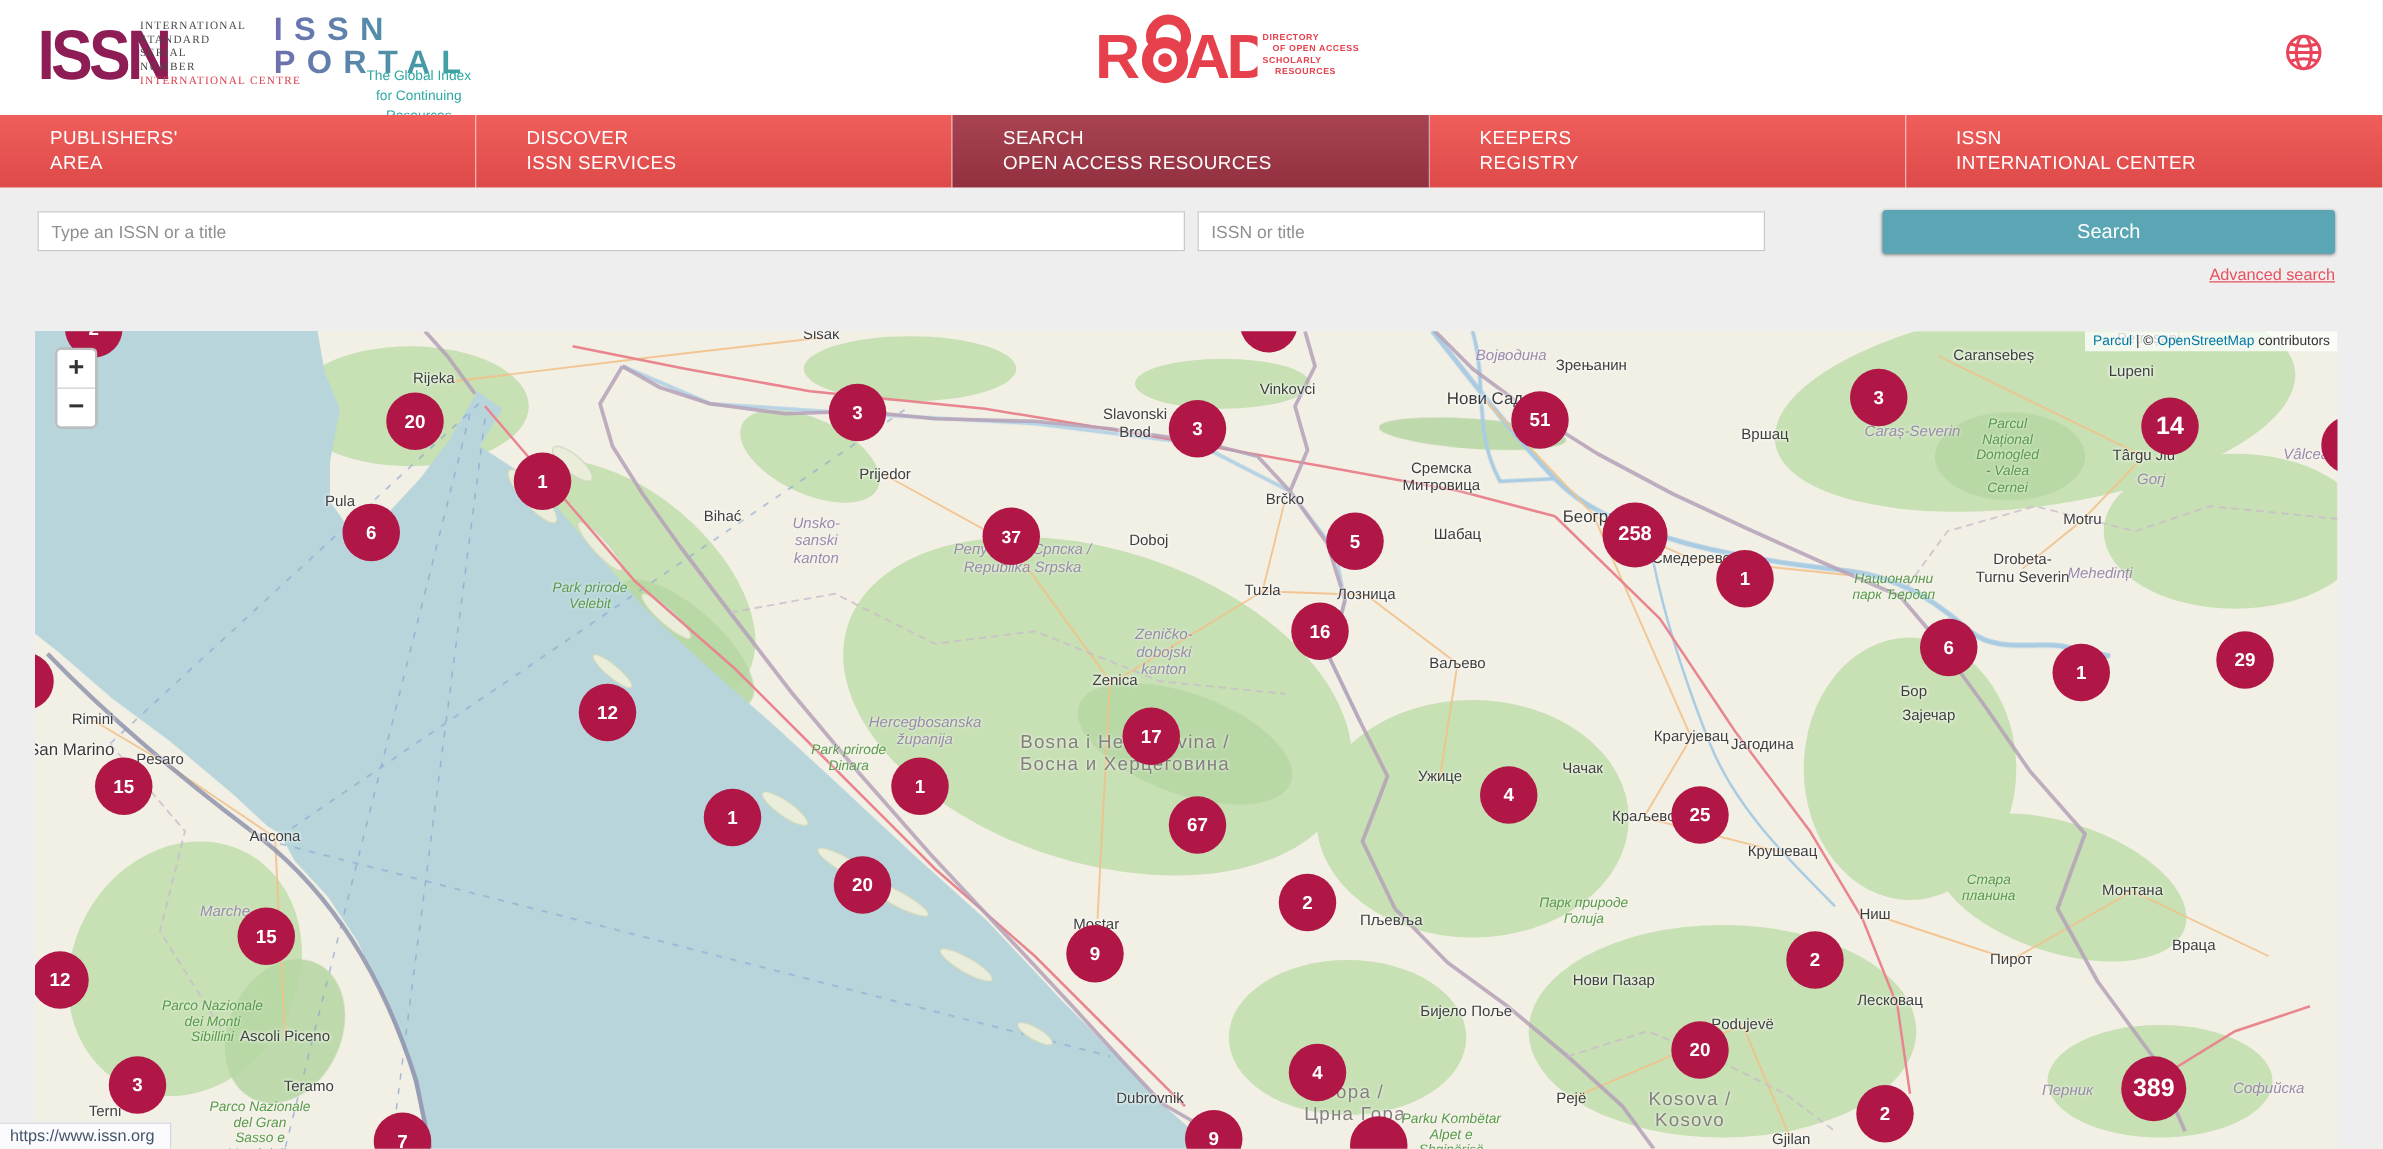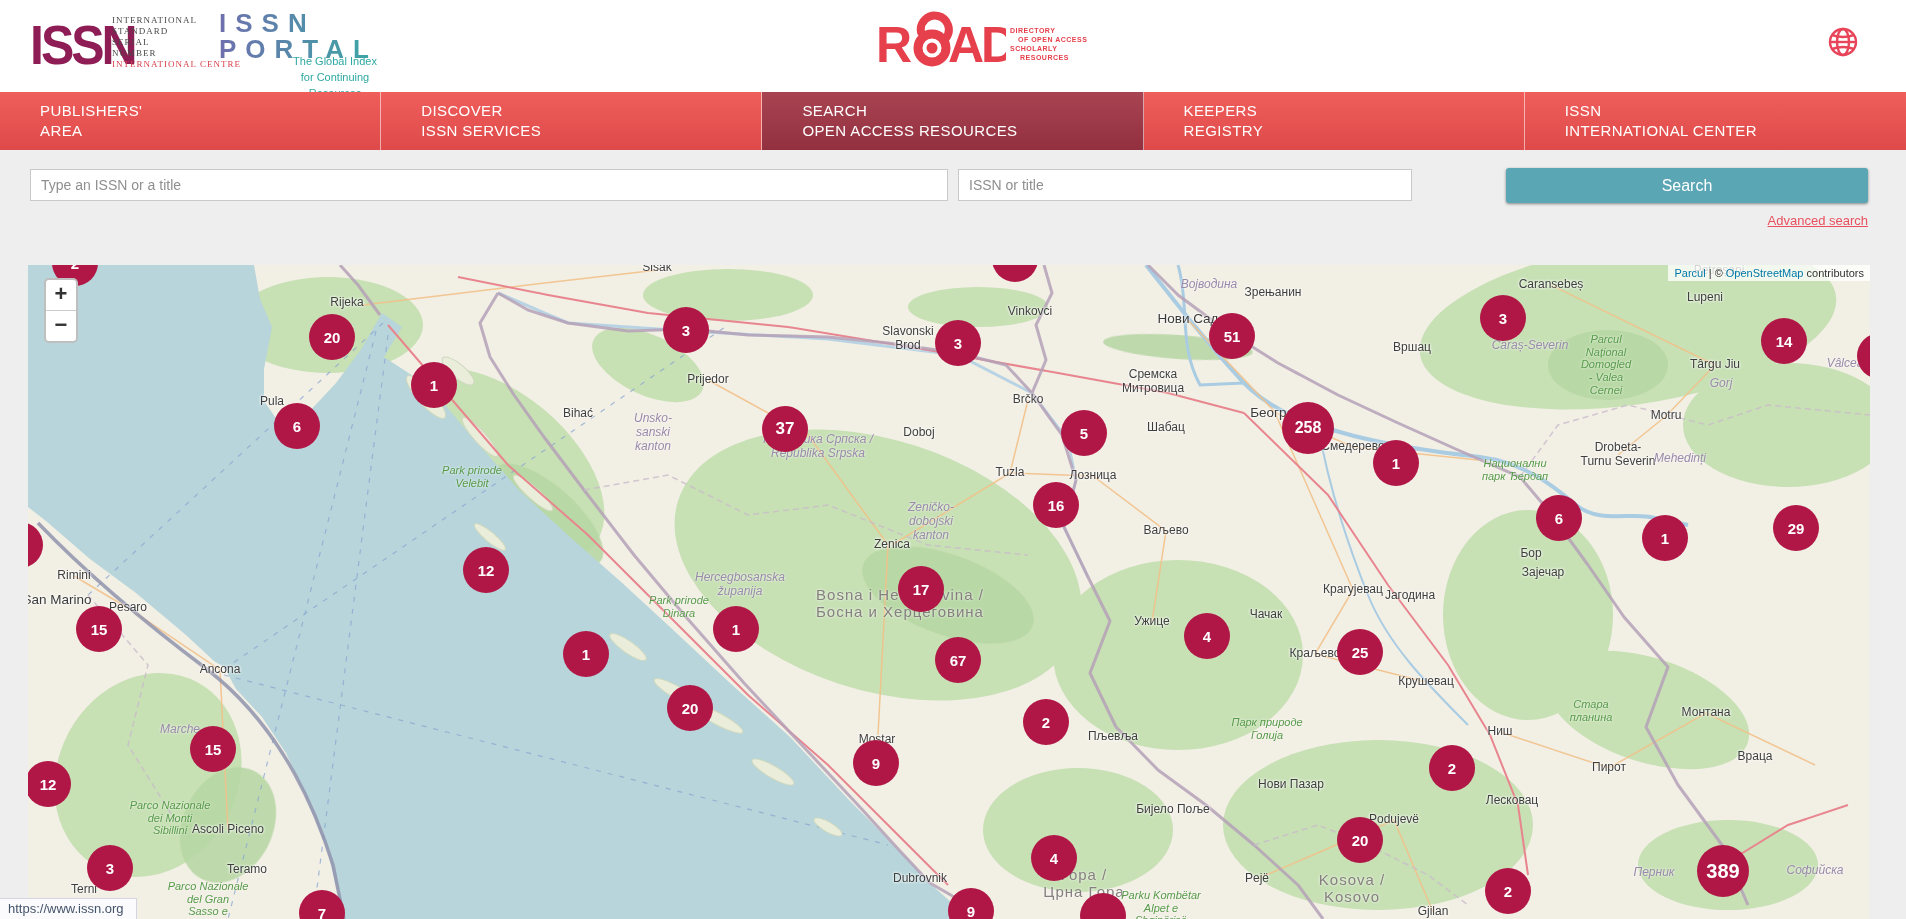--- a/index.html
+++ b/index.html
@@ -260,25 +260,25 @@
     <div>−</div>
   </div>
 
   <div class="attribution"><span class="blue">Parcul</span><span> | © </span><span class="blue">OpenStreetMap</span><span> contributors</span></div>
 <div class="marker" style="height: 46px; width: 46px; left: 24px; top: -25px; font-size: 15px;">2</div>
     <div class="marker" style="height: 46px; width: 46px; left: 281px; top: 49px; font-size: 15px;">20</div>
     <div class="marker" style="height: 46px; width: 46px; left: 383px; top: 97px; font-size: 15px;">1</div>
     <div class="marker" style="height: 46px; width: 46px; left: 246px; top: 138px; font-size: 15px;">6</div>
     <div class="marker" style="height: 46px; width: 46px; left: 635px; top: 42px; font-size: 15px;">3</div>
     <div class="marker" style="height: 46px; width: 46px; left: 907px; top: 55px; font-size: 15px;">3</div>
-    <div class="marker" style="height: 46px; width: 46px; left: 734px; top: 141px; font-size: 17px;">37</div>
+    <div class="marker" style="height: 46px; width: 46px; left: 758px; top: 141px; font-size: 14px;">37</div>
     <div class="marker" style="height: 46px; width: 46px; left: 964px; top: -29px; font-size: 15px;"></div>
     <div class="marker" style="height: 46px; width: 46px; left: 1181px; top: 48px; font-size: 15px;">51</div>
     <div class="marker" style="height: 46px; width: 46px; left: 1452px; top: 30px; font-size: 15px;">3</div>
-    <div class="marker" style="height: 46px; width: 46px; left: 1733px; top: 53px; font-size: 15px;">14</div>
+    <div class="marker" style="height: 46px; width: 46px; left: 1685px; top: 53px; font-size: 20px;">14</div>
     <div class="marker" style="height: 46px; width: 46px; left: 1829px; top: 68px; font-size: 15px;"></div>
     <div class="marker" style="height: 46px; width: 46px; left: 1033px; top: 145px; font-size: 15px;">5</div>
     <div class="marker" style="height: 52px; width: 52px; left: 1254px; top: 137px; font-size: 16px;">258</div>
     <div class="marker" style="height: 46px; width: 46px; left: 1345px; top: 175px; font-size: 15px;">1</div>
     <div class="marker" style="height: 46px; width: 46px; left: 1005px; top: 217px; font-size: 15px;">16</div>
     <div class="marker" style="height: 46px; width: 46px; left: 1508px; top: 230px; font-size: 15px;">6</div>
     <div class="marker" style="height: 46px; width: 46px; left: 1614px; top: 250px; font-size: 15px;">1</div>
     <div class="marker" style="height: 46px; width: 46px; left: 1745px; top: 240px; font-size: 15px;">29</div>
     <div class="marker" style="height: 46px; width: 46px; left: 435px; top: 282px; font-size: 15px;">12</div>
     <div class="marker" style="height: 46px; width: 46px; left: 870px; top: 301px; font-size: 15px;">17</div>
@@ -335,21 +335,21 @@
     <div class="map-label lbl-c" style="left: 1124px; top: 357px;">Ужице</div>
     <div class="map-label lbl-c" style="left: 1325px; top: 325px;">Крагујевац</div>
     <div class="map-label lbl-c" style="left: 1382px; top: 331px;">Јагодина</div>
     <div class="map-label lbl-c" style="left: 1287px; top: 389px;">Краљево</div>
     <div class="map-label lbl-c" style="left: 1398px; top: 417px;">Крушевац</div>
     <div class="map-label lbl-c" style="left: 1472px; top: 467px;">Ниш</div>
     <div class="map-label lbl-c" style="left: 1484px; top: 536px;">Лесковац</div>
     <div class="map-label lbl-c" style="left: 1581px; top: 503px;">Пирот</div>
     <div class="map-label lbl-c" style="left: 1678px; top: 448px;">Монтана</div>
     <div class="map-label lbl-c" style="left: 1727px; top: 492px;">Враца</div>
-    <div class="map-label lbl-c" style="left: 1523px; top: 20px;">Caransebeș</div>
+    <div class="map-label lbl-c" style="left: 1567px; top: 20px;">Caransebeș</div>
     <div class="map-label lbl-c" style="left: 1691px; top: 6px;">Petroșani</div>
     <div class="map-label lbl-c" style="left: 1677px; top: 33px;">Lupeni</div>
     <div class="map-label lbl-c" style="left: 1687px; top: 100px;">Târgu Jiu</div>
     <div class="map-label lbl-c" style="left: 1638px; top: 151px;">Motru</div>
     <div class="map-label lbl-c" style="left: 1590px; top: 190px;">Drobeta-
 Turnu Severin</div>
     <div class="map-label lbl-c" style="left: 1503px; top: 289px;">Бор</div>
     <div class="map-label lbl-c" style="left: 1515px; top: 308px;">Зајечар</div>
     <div class="map-label lbl-c" style="left: 192px; top: 405px;">Ancona</div>
     <div class="map-label lbl-c" style="left: 46px; top: 311px;">Rimini</div>

